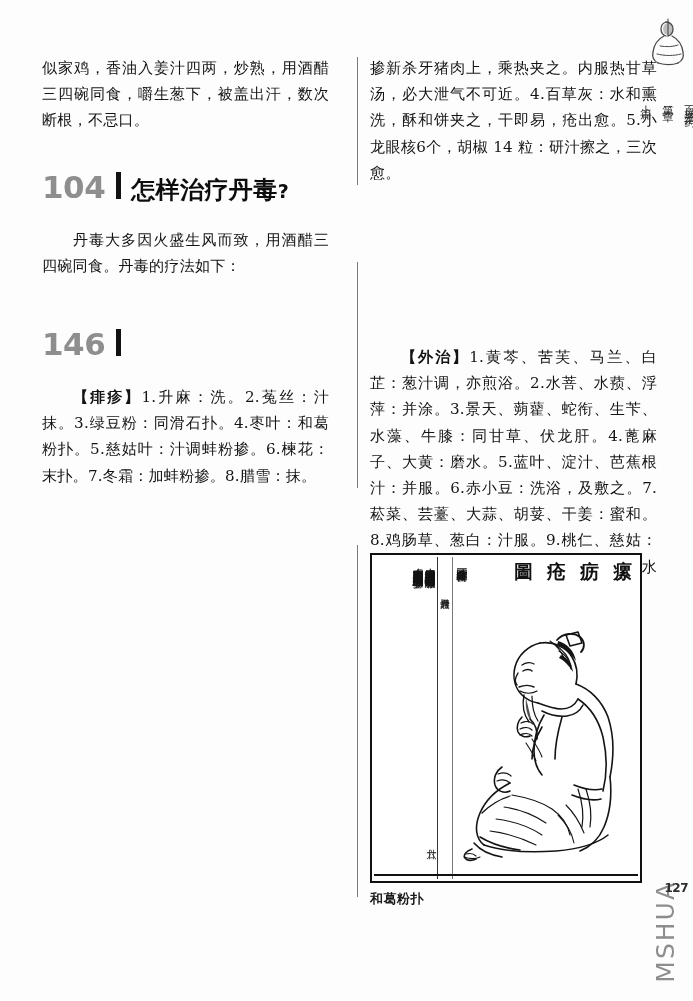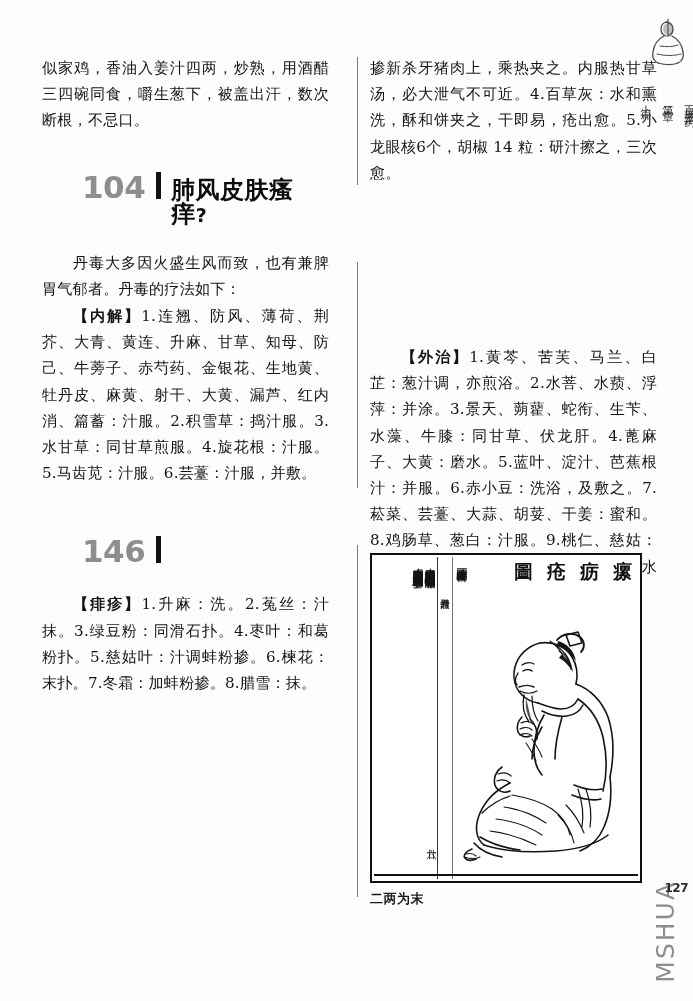--- a/index.html
+++ b/index.html
@@ -66,21 +66,20 @@
     margin: 0;
     padding: 0;
   }
   .section-num {
     font-family: "DejaVu Sans", "Liberation Sans", sans-serif;
     font-weight: bold;
     font-size: 31px;
     color: #8e8e8e;
     letter-spacing: -0.5px;
     line-height: 1;
-    margin-left: 40px;
   }
   .section-bar {
     display: inline-block;
     width: 5px;
     height: 27px;
     background: #121212;
     margin: 0 10px 0 11px;
     position: relative;
     top: 1px;
   }
@@ -255,26 +254,25 @@
 
   <div class="col col-left">
 
     <p class="body">似家鸡，香油入姜汁四两，炒熟，用酒醋三四碗同食，嚼生葱下，被盖出汗，数次断根，不忌口。</p>
 
 
     <div style="height:36px"></div>
     <div class="section-head">
       <span class="section-num">104</span>
       <span class="section-bar"></span>
-      <span class="section-title"><span>肺风皮肤瘙痒</span><span class="qm">?</span></span>
+      <span class="section-title"><span>怎样治疗丹毒</span><span class="qm">?</span></span>
     </div>
     <div style="height:24px"></div>
 
-    <p class="body indent">丹毒大多因火盛生风而致，也有兼脾胃气郁者。丹毒的疗法如下：</p>
-    <p class="body indent"><span class="lbl">【内解】</span>1.连翘、防风、薄荷、荆芥、大青、黄连、升麻、甘草、知母、防己、牛蒡子、赤芍药、金银花、生地黄、牡丹皮、麻黄、射干、大黄、漏芦、红内消、篇蓄：汁服。2.积雪草：捣汁服。3.水甘草：同甘草煎服。4.旋花根：汁服。5.马齿苋：汁服。6.芸薹：汁服，并敷。</p>
+    <p class="body indent">丹毒大多因火盛生风而致，用酒醋三四碗同食。丹毒的疗法如下：</p>
 
     <div style="height:48px"></div>
     <div class="section-head">
       <span class="section-num">146</span>
       <span class="section-bar"></span>
     </div>
     <div style="height:24px"></div>
 
     <p class="body indent"><span class="lbl">【痱疹】</span>1.升麻：洗。2.菟丝：汁抹。3.绿豆粉：同滑石扑。4.枣叶：和葛粉扑。5.慈姑叶：汁调蚌粉掺。6.楝花：末扑。7.冬霜：加蚌粉掺。8.腊雪：抹。</p>
   </div>
@@ -380,21 +378,21 @@
           <path d="M4 255 C8 254 12 255 14 257" stroke-width="1.1"></path>
           <path d="M2 258 C8 260 14 260 18 258" stroke-width="1.1"></path>
 
           <path d="M20 214 C28 206 38 200 48 197" stroke-width="1.3"></path>
         </g>
       </svg>
 
       <div class="fig-baseline"></div>
     </div>
 
-    <div class="fig-caption">二两为末</div>
+    <div class="fig-caption">和葛粉扑</div>
   </div>
 
   <div class="margin-rail">
 
     <svg class="rail-icon" viewBox="0 0 44 52">
       <g fill="none" stroke="#3a3a3a" stroke-width="1.3" stroke-linecap="round">
         <path d="M20 6 C17 7 15 10 15 13 C15 16 17 19 20 20"></path>
         <path d="M20 6 C24 6 27 9 27 13 C27 16 25 19 22 20"></path>
         <path d="M22 3 L22 20" stroke-width="1.1"></path>
         <path d="M18 20 C12 23 8 29 7 36 C6 41 8 45 12 47"></path>

